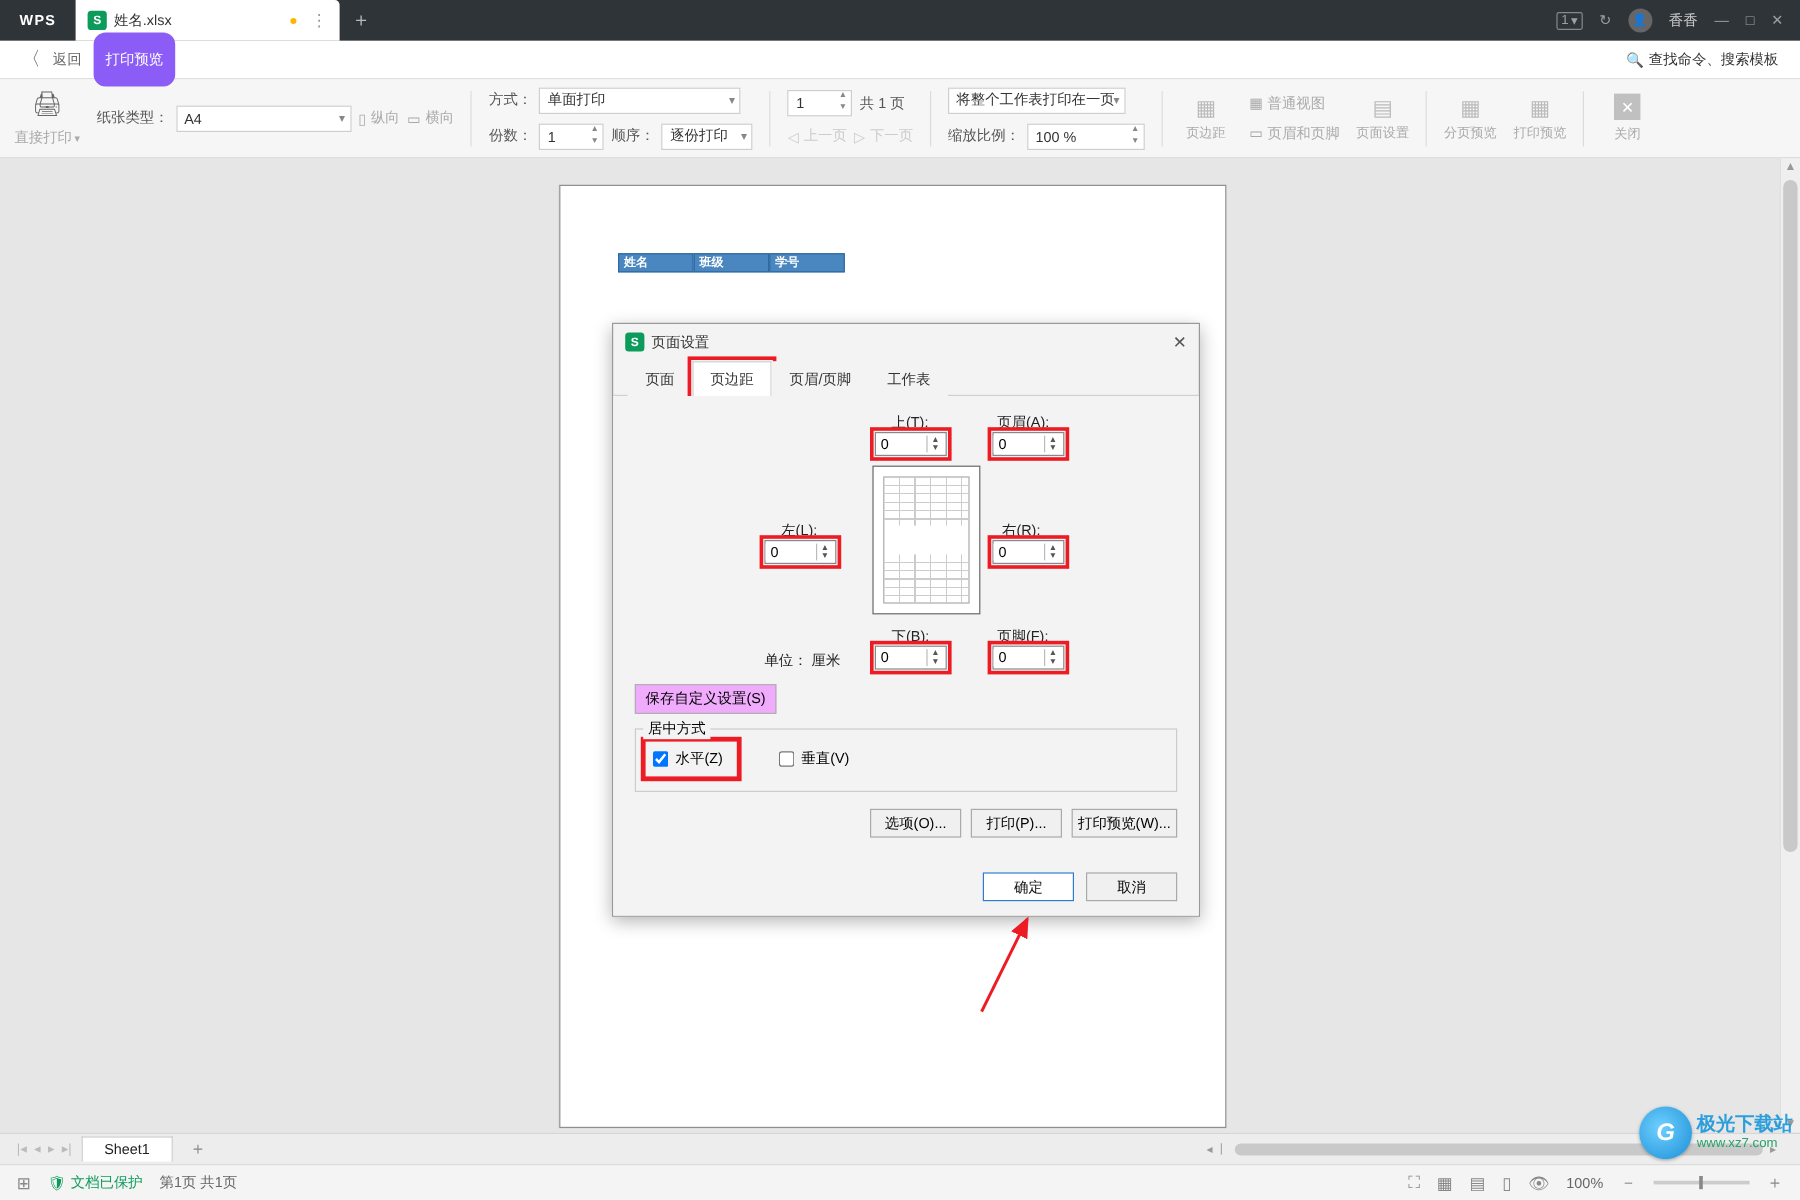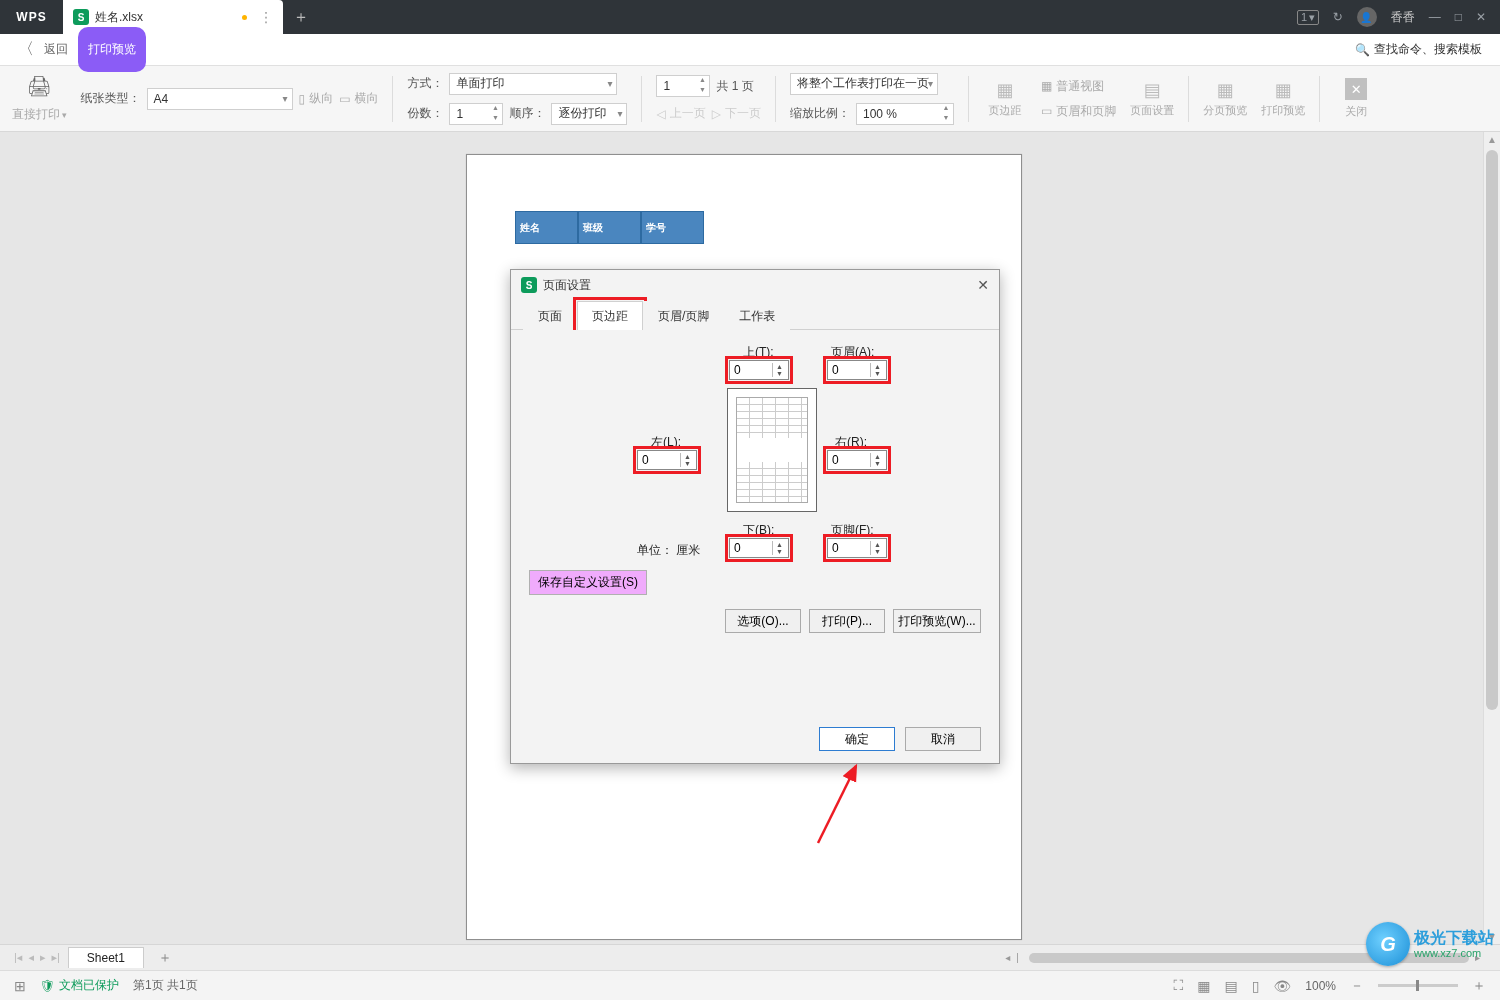--- a/index.html
+++ b/index.html
@@ -45,21 +45,21 @@
 .ribbon .btn-ico .i { font-size: 18px; color: #bbb; }
 .ribbon .link-small { color:#aaa; font-size:12px; display:flex; align-items:center; gap:4px; }
 .ribbon .nav-arrow { color:#ccc; font-size:12px; display:flex; align-items:center; gap:4px; }
 .ribbon .close-x { width:22px;height:22px;background:#c0c0c0;color:#fff;display:flex;align-items:center;justify-content:center;font-size:13px;margin-bottom:2px; }
 
 
 .canvas { position: absolute; top: 132px; left: 0; right: 0; bottom: 30px; background: #e6e6e6; overflow: hidden; }
 .page { position: absolute; left: 466px; top: 22px; width: 556px; height: 786px; background: #fff; border: 1px solid #8f8f8f; box-shadow: 0 0 1px rgba(0,0,0,0.2); }
 .tableprev { position: absolute; left: 48px; top: 56px; }
 .tableprev .thead { display: flex; }
-.tableprev .th { width: 63px; height: 33px; background: #4a86bf; border: 1px solid #2d6aa1; color: #fff; font-size: 10px; font-weight: bold; display:flex; align-items:center; padding-left:4px; }
+.tableprev .th { width: 63px; height: 16px; background: #4a86bf; border: 1px solid #2d6aa1; color: #fff; font-size: 10px; font-weight: bold; display:flex; align-items:center; padding-left:4px; }
 
 
 .dialog { position: absolute; left: 510px; top: 269px; width: 490px; height: 495px; background: #f3f3f3; border: 1px solid #999; box-shadow: 0 4px 14px rgba(0,0,0,0.3); }
 .dialog .dtitle { height: 30px; display: flex; align-items: center; padding: 0 10px; font-size: 12px; color: #333; }
 .dialog .dtitle .s-ico { width: 16px; height: 16px; background: #0d9b5b; border-radius: 3px; color: #fff; font-size: 10px; display: flex; align-items: center; justify-content: center; margin-right: 6px; font-weight:bold; }
 .dialog .dtitle .sp { flex: 1; }
 .dialog .dtitle .x { color: #555; font-size: 14px; cursor: pointer; }
 .dialog .tabs { height: 30px; display: flex; padding-left: 12px; border-bottom: 1px solid #d0d0d0; }
 .dialog .tabs .t { padding: 0 14px; font-size: 12px; color: #333; display: flex; align-items: center; border: 1px solid transparent; border-bottom: none; position: relative; top: 1px; background: #f3f3f3; }
 .dialog .tabs .t.active { background: #fff; border-color: #d0d0d0; }
@@ -362,20 +362,31 @@
         </div>
 
       <div class="preview" style="left:198px; top:44px">
         <div class="gr top"></div>
           <div class="gr bot"></div>
       </div>
 
       <span class="mlab" style="left:108px; top:198px"><span>单位：</span> <span>厘米</span></span>
     </div>
     <div class="savebtn">保存自定义设置(S)</div>
+    <div class="fieldset">
+      <span class="legend">居中方式</span>
+      <label class="chk redbox-thick" style="padding:4px 10px 4px 4px">
+        <input type="checkbox" checked="" style="">
+        <span>水平(Z)</span>
+      </label>
+      <label class="chk" style="margin-left:32px">
+        <input type="checkbox" style="">
+        <span>垂直(V)</span>
+      </label>
+    </div>
     <div class="btnrow">
       <div class="dbtn">选项(O)...</div>
       <div class="dbtn">打印(P)...</div>
       <div class="dbtn" style="min-width:88px">打印预览(W)...</div>
     </div>
   </div>
   <div class="footer">
     <div class="dbtn primary">确定</div>
     <div class="dbtn">取消</div>
   </div>

